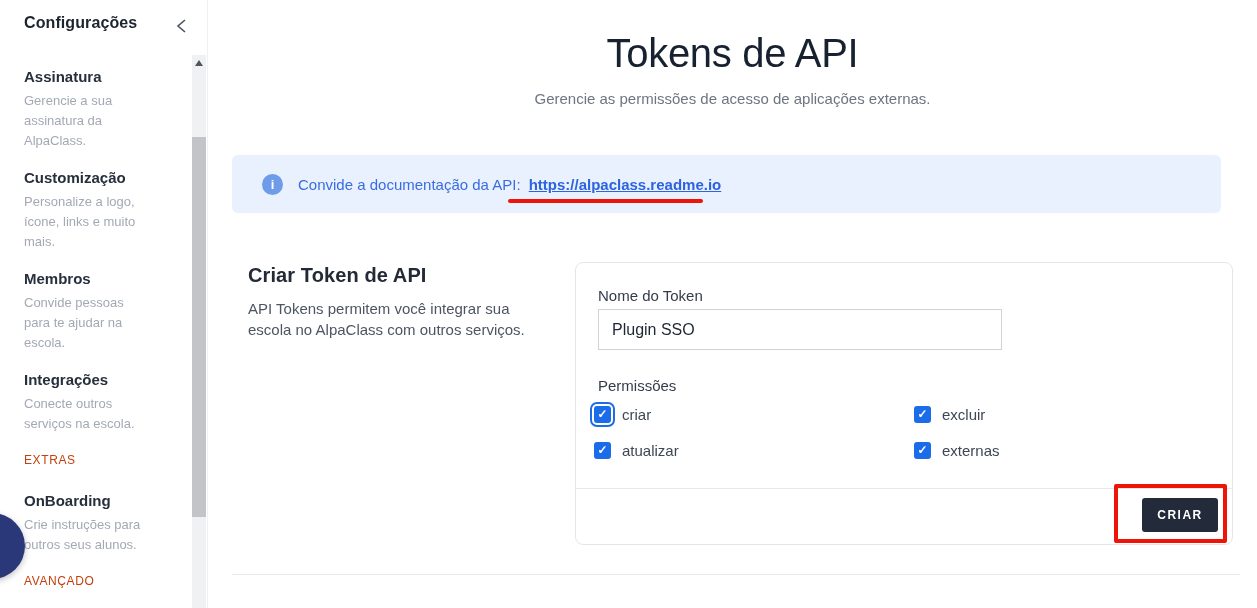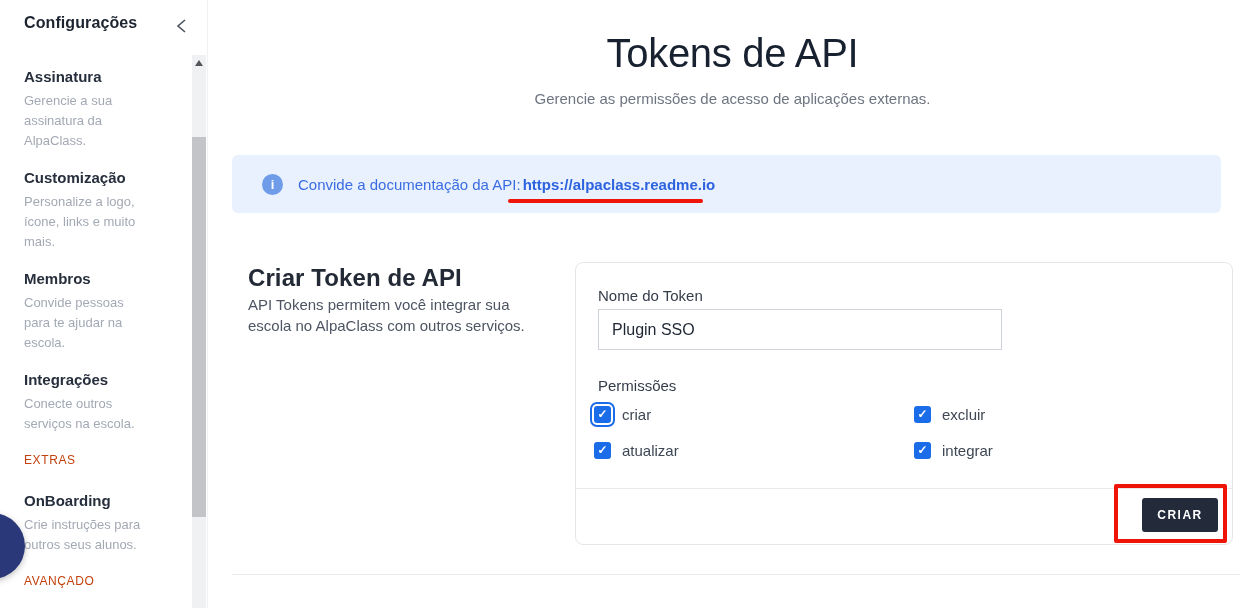--- a/index.html
+++ b/index.html
@@ -28,24 +28,24 @@
   
   .fab { position:absolute; left:-41px; top:513px; width:66px; height:66px; border-radius:50%; background:#2a3779; box-shadow:0 2px 6px rgba(0,0,0,.25); cursor:pointer; }
 
   
   .page-title { position:absolute; left:208px; right:0; top:28px; text-align:center; font-size:40px; font-weight:500; color:#182130; letter-spacing:-.3px; line-height:50px; }
   .page-subtitle { position:absolute; left:208px; right:0; top:90px; text-align:center; font-size:15px; color:#6f7580; }
 
   .banner { position:absolute; left:232px; top:155px; width:989px; height:58px; background:#e8f1fd; border-radius:6px; display:flex; align-items:center; padding-left:30px; }
   .info-icon { width:21px; height:21px; border-radius:50%; background:#6f9ce9; color:#fff; font-size:13px; font-weight:700; display:flex; align-items:center; justify-content:center; margin-right:15px; }
   .banner-text { font-size:15px; color:#3b6ce2; }
-  .banner-link { font-size:15px; color:#2d63df; font-weight:700; margin-left:2px; cursor:pointer;text-align:center; }
+  .banner-link { font-size:15px; color:#2d63df; font-weight:700; text-decoration:underline; margin-left:8px; cursor:pointer;text-align:center; }
 
   .form-intro { position:absolute; left:248px; top:264px; width:320px; }
-  .form-intro h2 { font-size:24px; font-weight:600; color:#232a36; margin-bottom:2px; letter-spacing:.1px; }
+  .form-intro h2 { font-size:20px; font-weight:600; color:#232a36; margin-bottom:11px; letter-spacing:.1px; }
   .form-intro .desc div { font-size:15px; color:#4d5563; height:21px; line-height:21px; white-space:nowrap; }
 
   .card { position:absolute; left:575px; top:262px; width:658px; height:283px; background:#fff; border:1px solid #e4e6ea; border-radius:8px; }
   .field-label { position:absolute; left:22px; top:24px; font-size:15px; color:#343c49; }
   .text-input { position:absolute; left:22px; top:46px; width:404px; height:41px; border:1.5px solid #ced3da; border-radius:0; font-family:"Liberation Sans",sans-serif; font-size:16px; color:#1f2733; padding-left:13px; background:#fff; outline:none; }
   .perm-label { position:absolute; left:22px; top:114px; font-size:15px; color:#343c49; }
 
   .perm-item { position:absolute; display:flex; align-items:center; height:20px; cursor:pointer; }
   .cb { width:17px; height:17px; border-radius:3px; background:#1b6ce9; display:flex; align-items:center; justify-content:center; margin-right:11px; flex:0 0 auto; }
   .cb::after { content:"✓"; color:#fff; font-size:12px; font-weight:700; line-height:1; }
@@ -167,21 +167,21 @@
       <div class="perm-item pi-1">
         <div class="cb"></div>
         <span>excluir</span>
       </div>
       <div class="perm-item pi-2">
         <div class="cb"></div>
         <span>atualizar</span>
       </div>
       <div class="perm-item pi-3">
         <div class="cb"></div>
-        <span>integrar</span>
+        <span>externas</span>
       </div>
 
       <div class="card-divider"></div>
       <button class="create-btn">CRIAR</button>
     </div>
 
     <div class="bottom-divider"></div>
 
     <div class="ann-underline"></div>
     <div class="ann-rect"></div>

